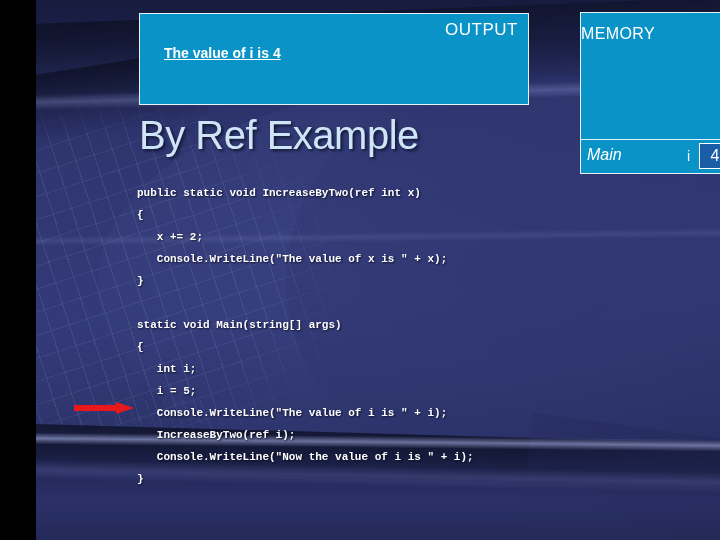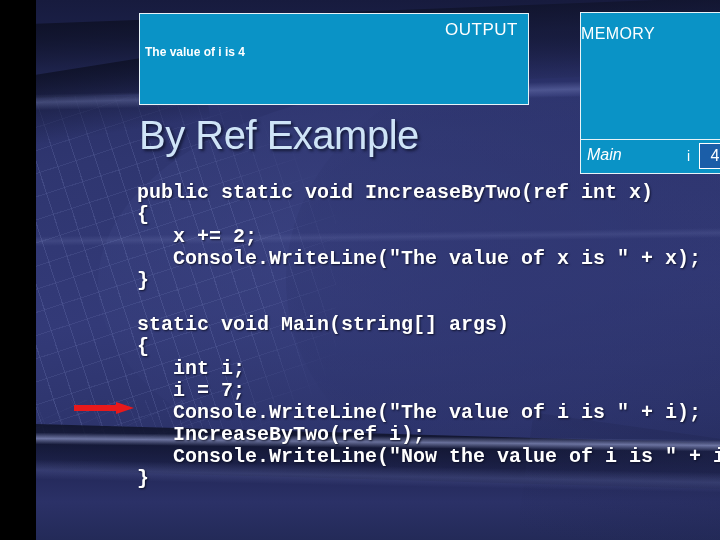--- a/index.html
+++ b/index.html
@@ -127,24 +127,25 @@
   .output-caption {
     position: absolute;
     right: 10px; top: 6px;
     color: #ffffff;
     font-size: 17px;
     letter-spacing: 0.5px;
     font-family: "Liberation Sans", sans-serif;
   }
   .output-line {
     position: absolute;
-    left: 5px; top: 31px;
-    color: #ffffff;
-    font-size: 12px;
+    left: 24px; top: 31px;
+    color: #ffffff;
+    font-size: 14px;
     font-weight: bold;
+    text-decoration: underline;
   }
 
   
   .memory-panel {
     position: absolute;
     left: 544px; top: 12px;
     width: 184px; height: 162px;
     background: #0a93c6;
     border: 1px solid #e8f3f8;
     box-sizing: border-box;
@@ -200,21 +201,21 @@
     text-shadow: 2px 2px 3px rgba(10,13,34,0.75);
     font-family: "Liberation Sans", sans-serif;
   }
 
   
   .code-block {
     position: absolute;
     left: 101px;
     color: #ffffff;
     font-family: "Liberation Mono", "DejaVu Sans Mono", monospace;
-    font-size: 20px;
+    font-size: 11px;
     font-weight: bold;
     line-height: 22px;
     white-space: pre;
     text-shadow: 1px 1px 2px rgba(10,13,34,0.85);
   }
   .code-a { top: 182px; }
   .code-b { top: 314px; }
 
   
   .red-arrow {
@@ -259,21 +260,21 @@
   <div class="slide-title">By Ref Example</div>
 
   <div class="code-block code-a">public static void IncreaseByTwo(ref int x)
 {
    x += 2;
    Console.WriteLine("The value of x is " + x);
 }</div>
   <div class="code-block code-b">static void Main(string[] args)
 {
    int i;
-   i = 7;
+   i = 5;
    Console.WriteLine("The value of i is " + i);
    IncreaseByTwo(ref i);
    Console.WriteLine("Now the value of i is " + i);
 }</div>
 
   <svg class="red-arrow" viewBox="0 0 60 12">
     <line x1="0" y1="6" x2="46" y2="6" stroke="#e8191b" stroke-width="6"></line>
     <polygon points="42,0 60,6 42,12" fill="#e8191b"></polygon>
   </svg>
 

